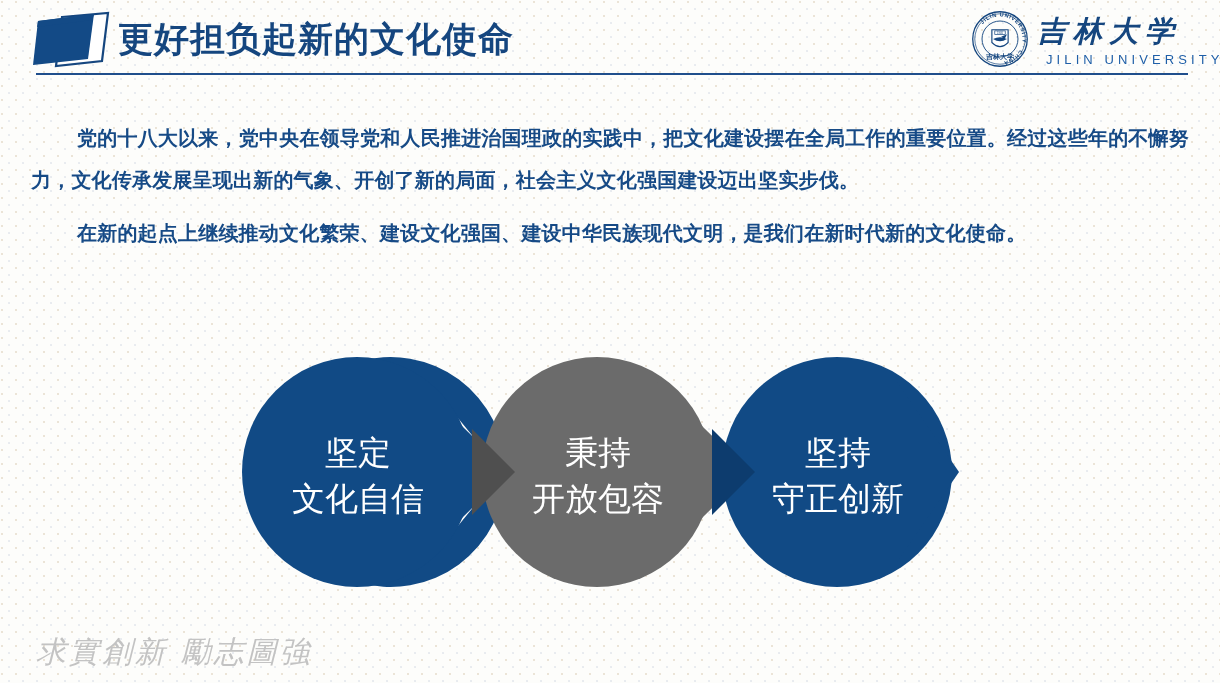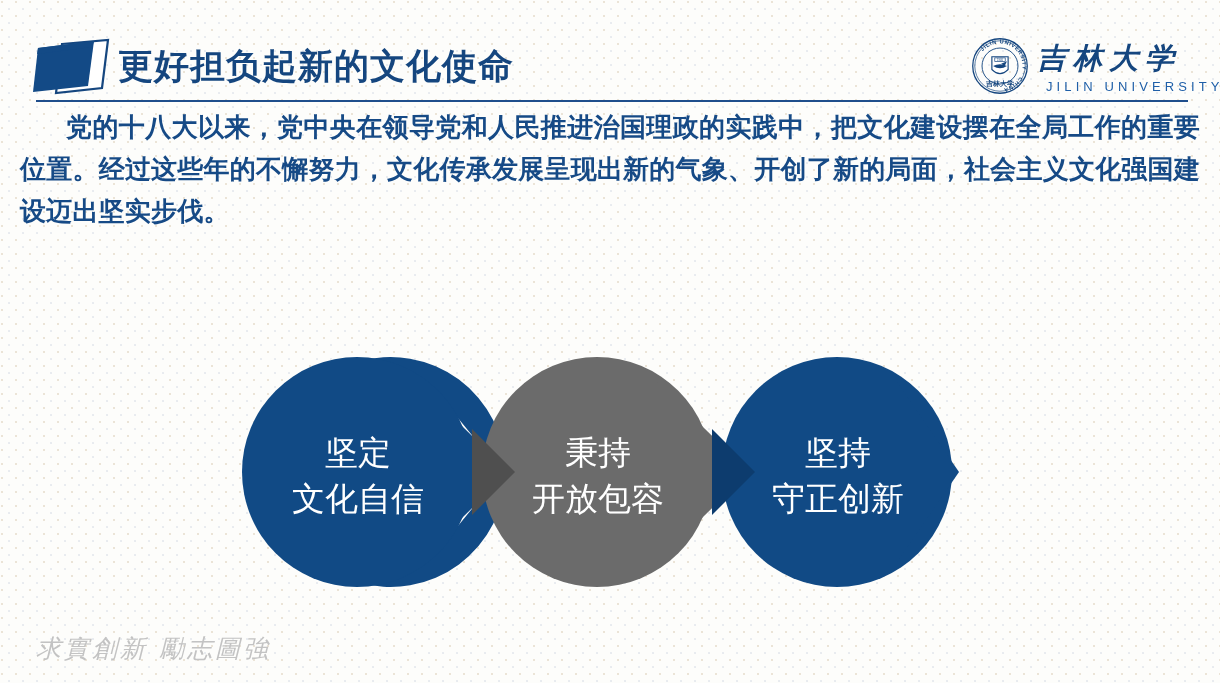--- a/index.html
+++ b/index.html
@@ -27,21 +27,20 @@
     background-position: 0 0, 7px 7px;
     overflow: hidden;
   }
 
   
   .header {
     position: absolute;
     left: 0; top: 0;
     width: 1220px;
     height: 84px;
-    margin-top: 27px;
   }
   .book-icon {
     position: absolute;
     left: 32px;
     top: 11px;
     width: 78px;
     height: 58px;
   }
   .page-title {
     position: absolute;
@@ -102,29 +101,29 @@
   }
 
   
   .body-copy {
     position: absolute;
     left: 20px;
     top: 106px;
     width: 1180px;
   }
   .para {
-    font-size: 26px;
+    font-size: 20px;
     font-weight: bold;
     color: #164a86;
     line-height: 42px;
     text-indent: 46px;
     text-align: justify;
     text-justify: inter-ideograph;
     letter-spacing: 0.2px;
-    margin: 0;
+    margin: 11px;
     font-family: "DejaVu Sans", "Liberation Sans", sans-serif;
   }
 
   
   .diagram {
     position: absolute;
     left: 232px;
     top: 352px;
     width: 730px;
     height: 240px;
@@ -135,21 +134,21 @@
     font-size: 33px;
     fill: #ffffff;
     text-anchor: middle;
   }
 
   
   .footer-motto {
     position: absolute;
     left: 36px;
     top: 632px;
-    font-size: 25px;
+    font-size: 30px;
     color: #c3c3c3;
     letter-spacing: 3px;
     font-style: italic;
     font-family: "DejaVu Serif", "Liberation Serif", serif;
     white-space: nowrap;
   }
 </style>
 </head>
 <body>
 
@@ -195,20 +194,21 @@
       </span>
 
       <div class="logo-cn">吉林大学</div>
 
       <div class="logo-en">JILIN UNIVERSITY</div>
     </div>
   </div>
 
   <div class="body-copy">
     <p class="para">党的十八大以来，党中央在领导党和人民推进治国理政的实践中，把文化建设摆在全局工作的重要位置。经过这些年的不懈努力，文化传承发展呈现出新的气象、开创了新的局面，社会主义文化强国建设迈出坚实步伐。</p>
+    <p class="para">在新的起点上继续推动文化繁荣、建设文化强国、建设中华民族现代文明，是我们在新时代新的文化使命。</p>
   </div>
 
   <div class="diagram">
     <svg width="730" height="240" viewBox="0 0 730 240">
 
       <g>
         <path d="M125 10
                  A 115 115 0 1 1 125 230
                  A 115 115 0 0 1 208 196
                  L 270 120

